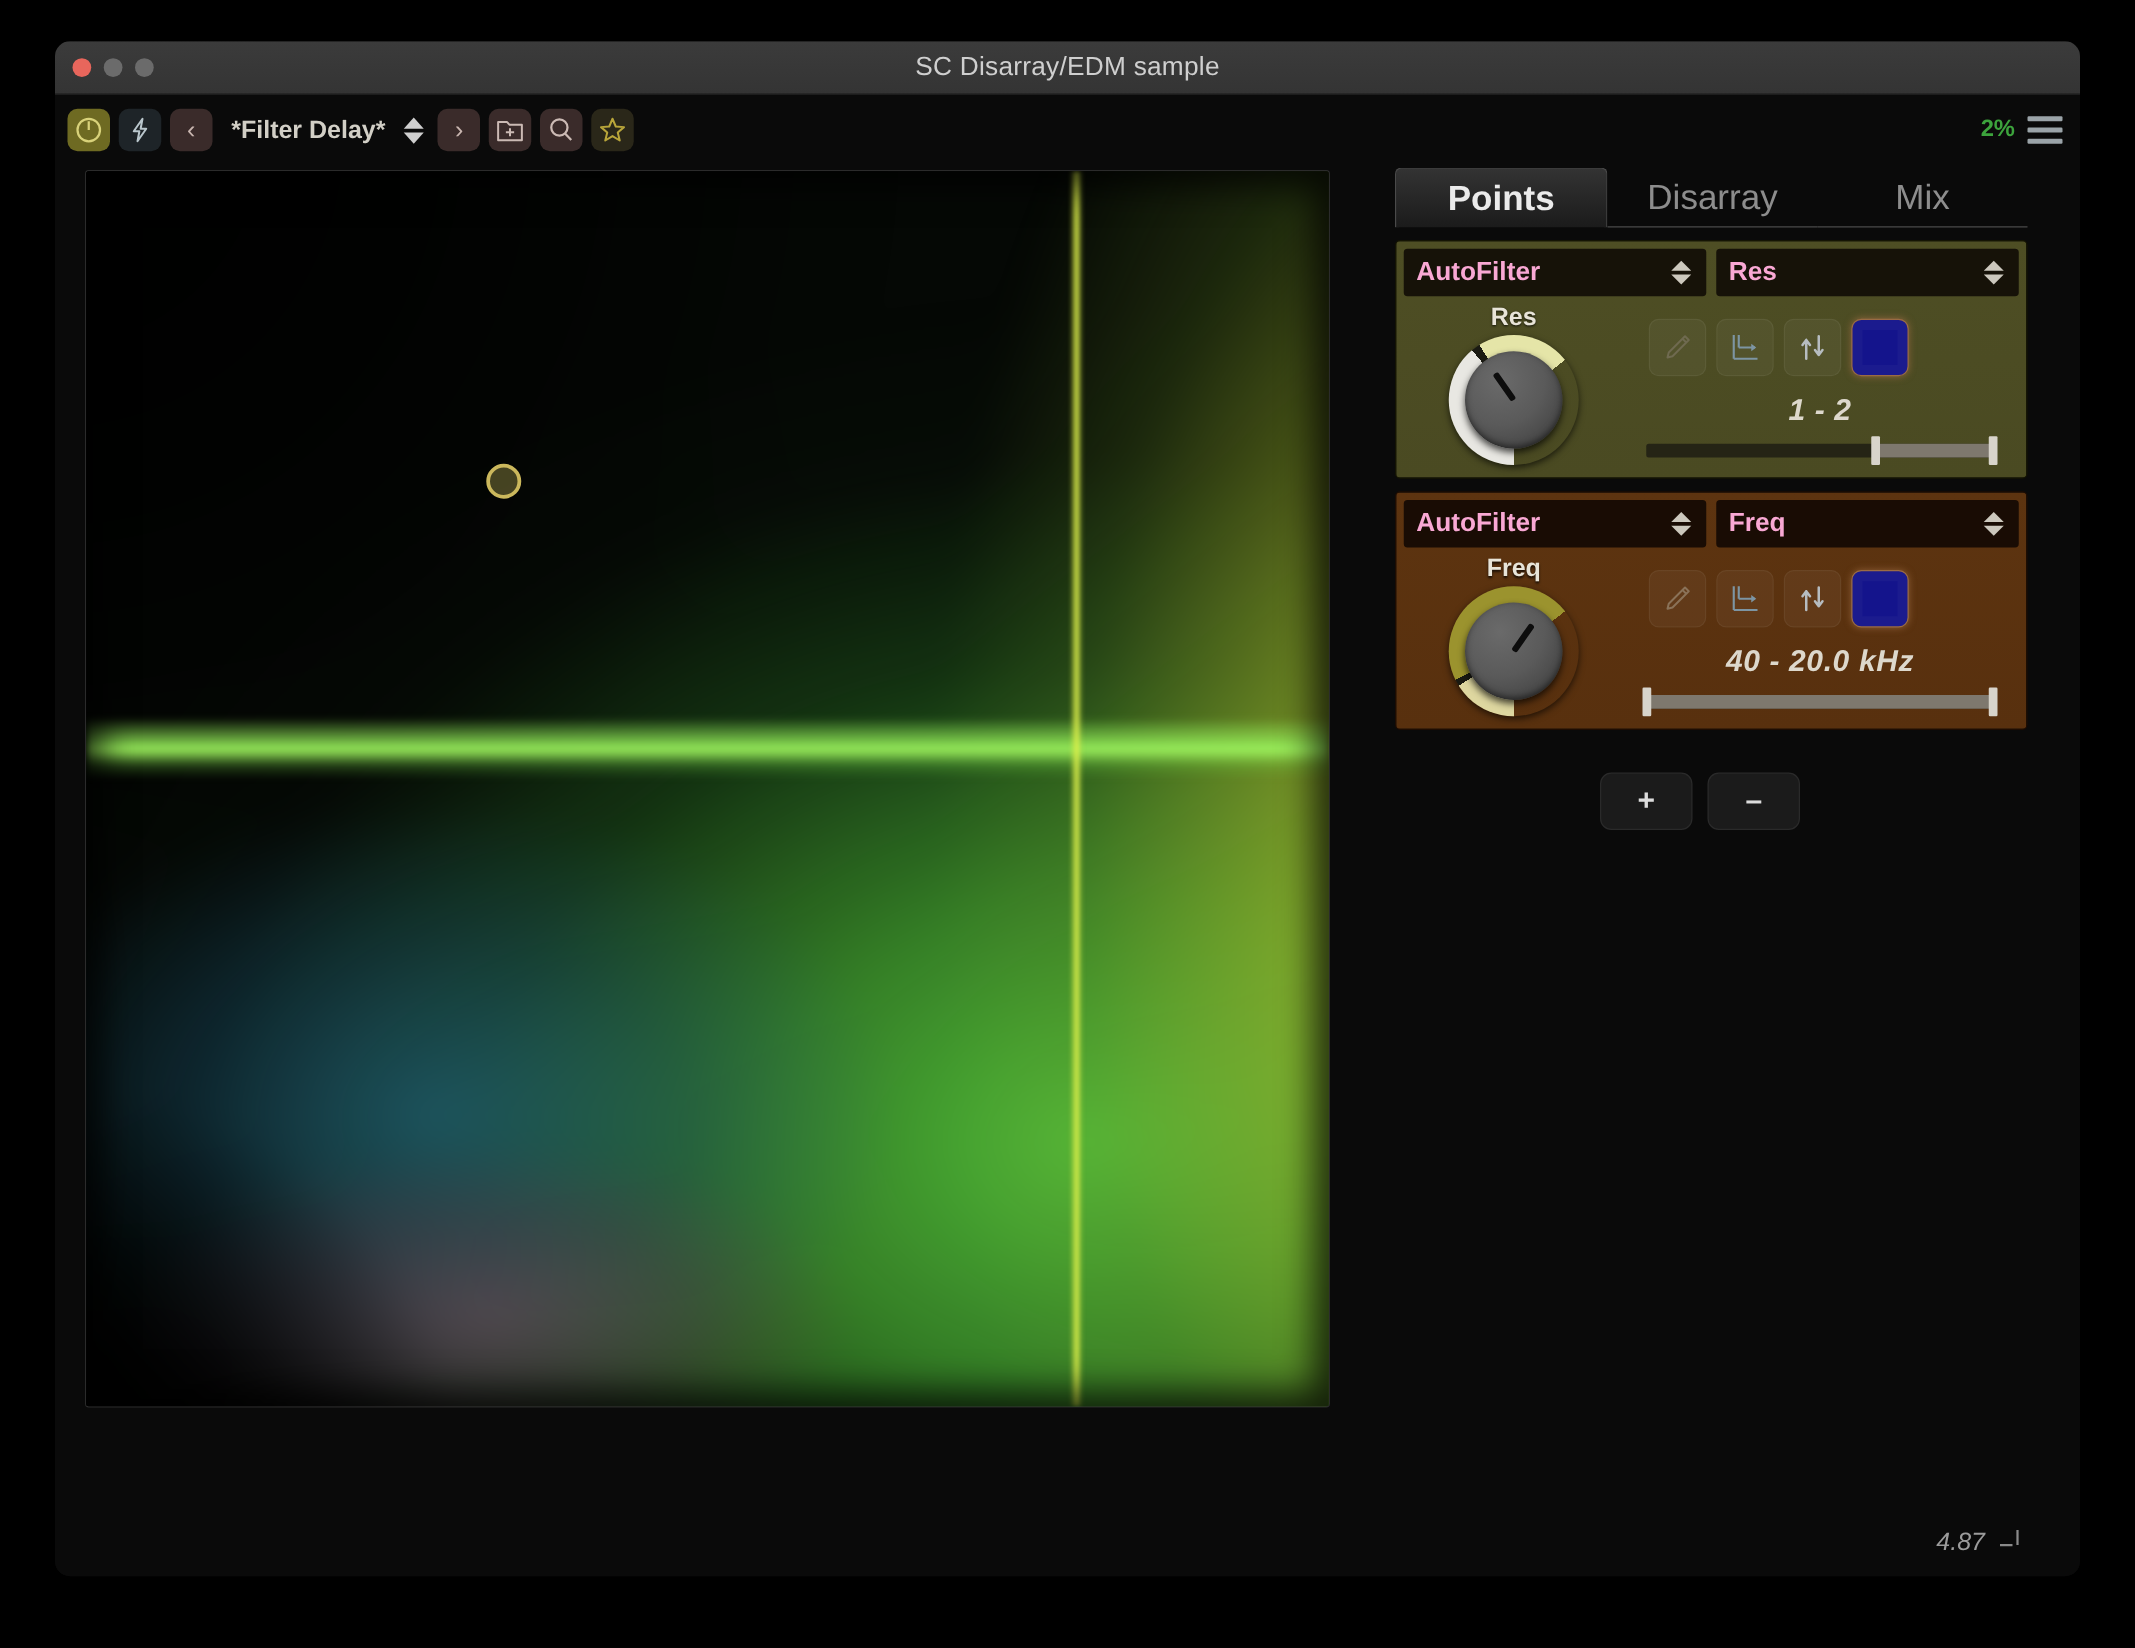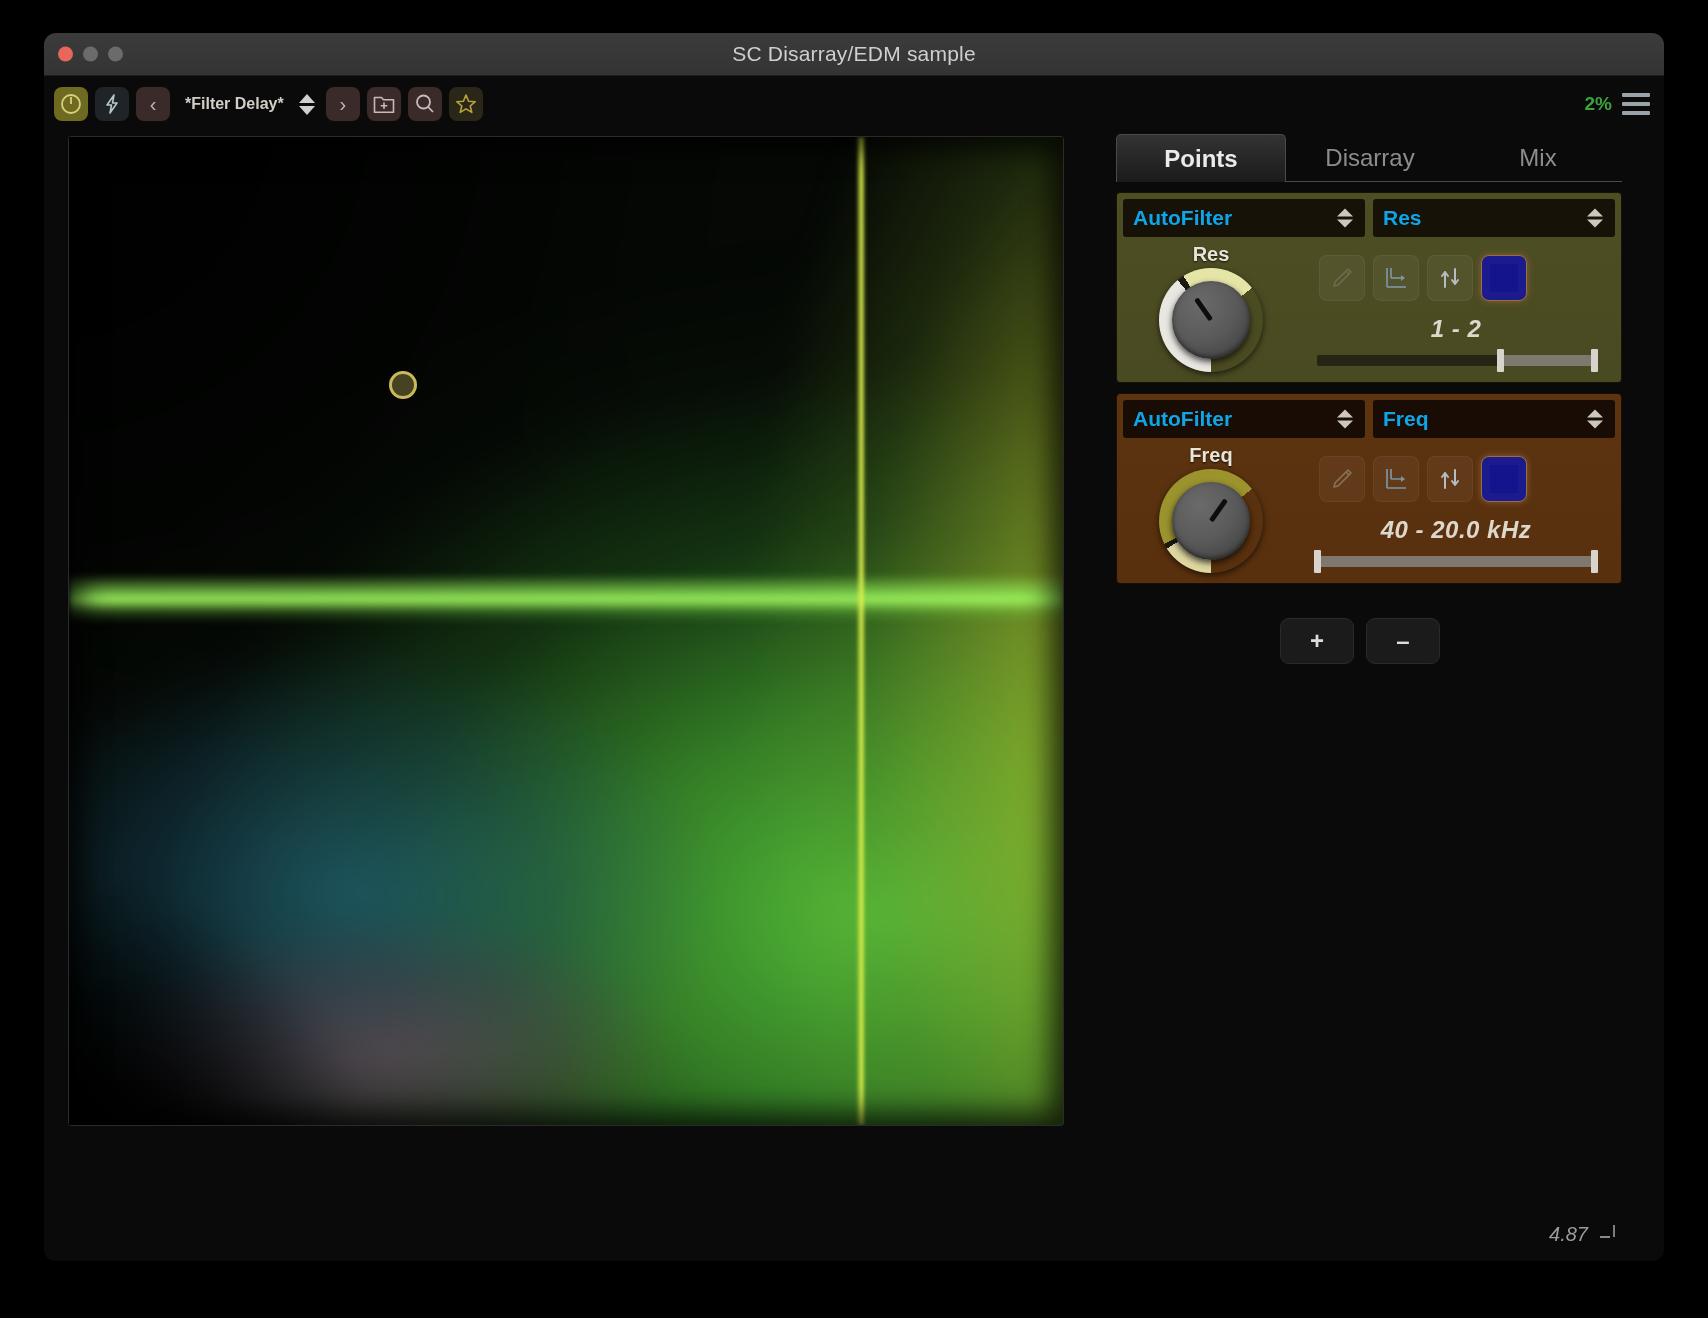--- a/index.html
+++ b/index.html
@@ -65,21 +65,21 @@
   }
   .tb-power { background: #6e6a22; }
   .tb-bolt  { background: #1e2428; }
   .tb-prev  { background: #3a2b2a; }
   .tb-next  { background: #3a2b2a; }
   .tb-fold  { background: #3a2b2a; }
   .tb-srch  { background: #3a2b2a; }
   .tb-star  { background: #2a2719; }
 
   .preset-name {
-    font-size: 16px; font-weight: bold;
+    font-size: 20px; font-weight: bold;
     color: #d2cfc6;
     margin: 0 14px 0 8px;
     white-space: nowrap;
   }
   .spinner {
     width: 18px; height: 30px;
     margin-right: 10px;
     display: flex; flex-direction: column;
     align-items: center; justify-content: center; gap: 3px;
   }
@@ -224,21 +224,21 @@
   }
   .tabs {
     display: flex;
     margin: 2px 18px 0 36px;
     height: 48px;
     align-items: stretch;
   }
   .tab {
     flex: 1;
     display: flex; align-items: center; justify-content: center;
-    font-size: 24px;
+    font-size: 28px;
     color: #8d8d8d;
     border-bottom: 1px solid #4a4a4a;
   }
   .tab.active {
     color: #ebebeb;
     font-weight: bold;
     background: linear-gradient(#333333, #1b1b1b);
     border: 1px solid #4a4a4a;
     border-bottom: none;
     border-radius: 5px 5px 0 0;
@@ -260,21 +260,21 @@
     height: 38px;
     background: #161208;
     border-radius: 3px;
     display: flex; align-items: center;
     padding: 0 10px;
     position: relative;
   }
   .param.freq .sel { background: #190c04; }
   .sel-label {
     font-size: 21px; font-weight: bold;
-    color: #0ea5e9;
+    color: #f9a8d4;
   }
   .sel-arrows {
     position: absolute; right: 12px; top: 50%;
     transform: translateY(-50%);
     display: flex; flex-direction: column; gap: 3px;
   }
   .sel-arrows .up, .sel-arrows .dn {
     width: 0; height: 0;
     border-left: 8px solid transparent;
     border-right: 8px solid transparent;

